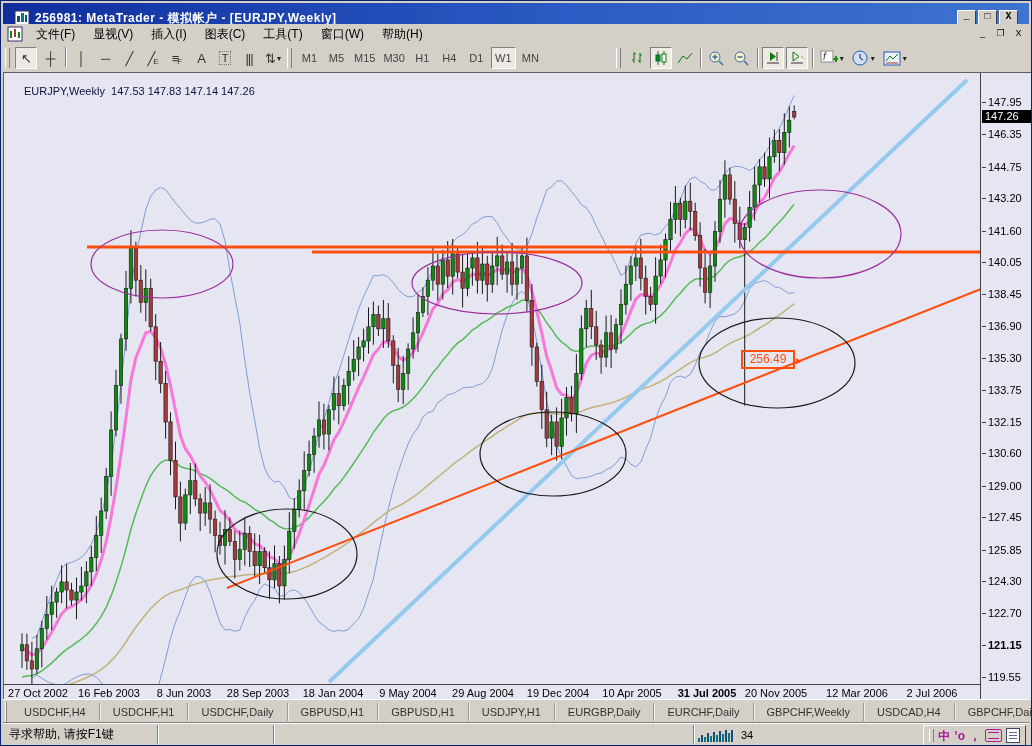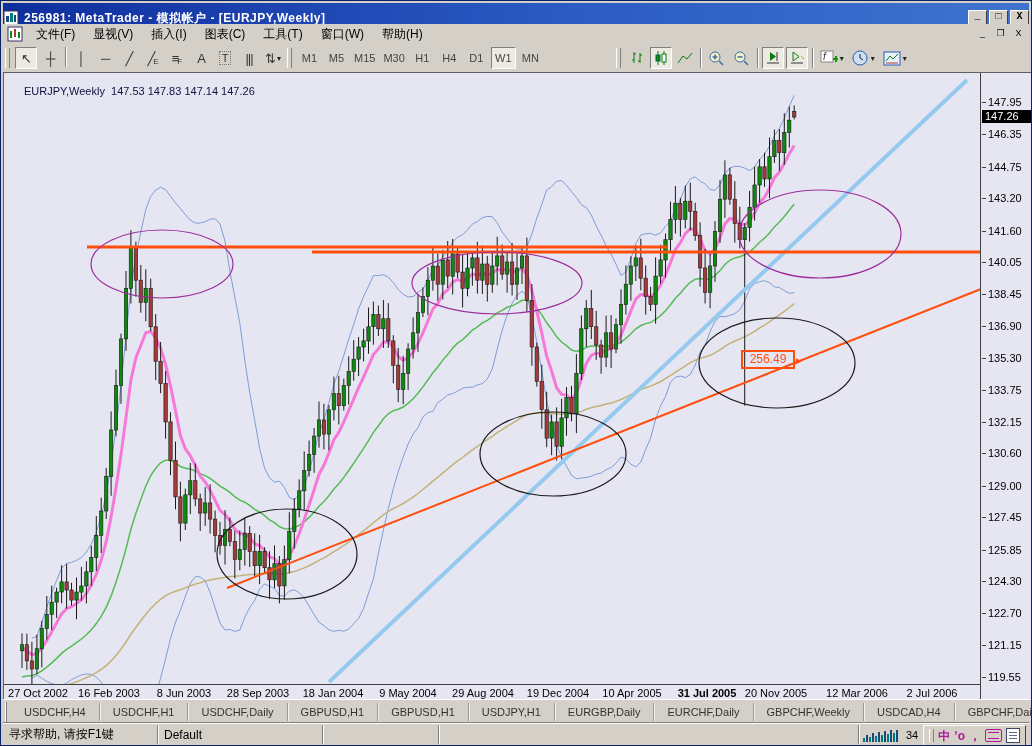--- a/index.html
+++ b/index.html
@@ -2,21 +2,21 @@
 <html><head>
 <meta charset="utf-8">
 <style>
   html,body{margin:0;padding:0}
   body{width:1032px;height:746px;position:relative;background:#D4D0C8;
        font-family:"Liberation Sans",sans-serif;overflow:hidden;
        border:1px solid #0a246a;box-sizing:border-box}
   
   .titlebar{position:absolute;left:2px;top:2px;right:2px;height:30px;
     background:linear-gradient(90deg,#0f2e9e,#2b5bc4 55%,#3e74cf);
-    display:flex;align-items:center;padding:0 0;color:#fff;font-weight:bold;font-size:12px}
+    display:flex;align-items:center;padding:0 11px;color:#fff;font-weight:bold;font-size:12px}
   .titlebar .txt{margin-left:5px;white-space:nowrap;letter-spacing:.5px}
   .winbtns{margin-left:auto;display:flex;gap:2px}
   .wbtn{width:17px;height:15px;background:#D4D0C8;border:1px solid;
     border-color:#fff #404040 #404040 #fff;font-size:10px;line-height:12px;
     text-align:center;color:#000;font-weight:bold;font-family:"Liberation Mono",monospace}
   
   .menubar{position:absolute;left:2px;top:23px;right:2px;height:20px;background:#D4D0C8;
     display:flex;align-items:center;font-size:12px;border-bottom:1px solid #c0bcb4}
   .menu-item{padding:2px 9px;cursor:default} 
   .mwinbtns{margin-left:auto;display:flex;gap:1px;padding-right:2px}
@@ -594,21 +594,21 @@
       <div class="ptick" style="top: 246.762px;"><i></i>136.90</div>
       <div class="ptick" style="top: 279.162px;"><i></i>135.30</div>
       <div class="ptick" style="top: 310.55px;"><i></i>133.75</div>
       <div class="ptick" style="top: 342.95px;"><i></i>132.15</div>
       <div class="ptick" style="top: 374.337px;"><i></i>130.60</div>
       <div class="ptick" style="top: 406.737px;"><i></i>129.00</div>
       <div class="ptick" style="top: 438.125px;"><i></i>127.45</div>
       <div class="ptick" style="top: 470.525px;"><i></i>125.85</div>
       <div class="ptick" style="top: 501.912px;"><i></i>124.30</div>
       <div class="ptick" style="top: 534.312px;"><i></i>122.70</div>
-      <div class="ptick" style="top: 565.7px;"><i></i>121.15</div>
+      <div class="ptick" style="top: 565.7px; font-weight: bold;"><i></i>121.15</div>
       <div class="ptick" style="top: 598.1px;"><i></i>119.55</div>
       <div class="curprice" style="top: 36.9725px;">147.26</div>
     </div>
   <div class="dates">
       <span class="dtick" style="left: 34px;">27 Oct 2002</span>
       <span class="dtick" style="left: 105px;">16 Feb 2003</span>
       <span class="dtick" style="left: 180px;">8 Jun 2003</span>
       <span class="dtick" style="left: 254px;">28 Sep 2003</span>
       <span class="dtick" style="left: 329px;">18 Jan 2004</span>
       <span class="dtick" style="left: 404px;">9 May 2004</span>
@@ -635,21 +635,20 @@
       <span class="tab">EURCHF,Daily</span>
       <span class="tab">GBPCHF,Weekly</span>
       <span class="tab">USDCAD,H4</span>
       <span class="tab">GBPCHF,Daily</span>
     </span>
 
 </div>
 
 <div class="statusbar">
   <span class="sbsec sb-help">寻求帮助, 请按F1键</span>
-  <span class="sbsec sb-template">Default</span>
   <span class="sbsec sb-e1"></span>
   <span class="sbsec sb-e2"></span>
   <span class="sigbars">
       <i style="height: 4px;"></i>
       <i style="height: 7px;"></i>
       <i style="height: 5px;"></i>
       <i style="height: 9px;"></i>
       <i style="height: 6px;"></i>
       <i style="height: 10px;"></i>
       <i style="height: 7px;"></i>

